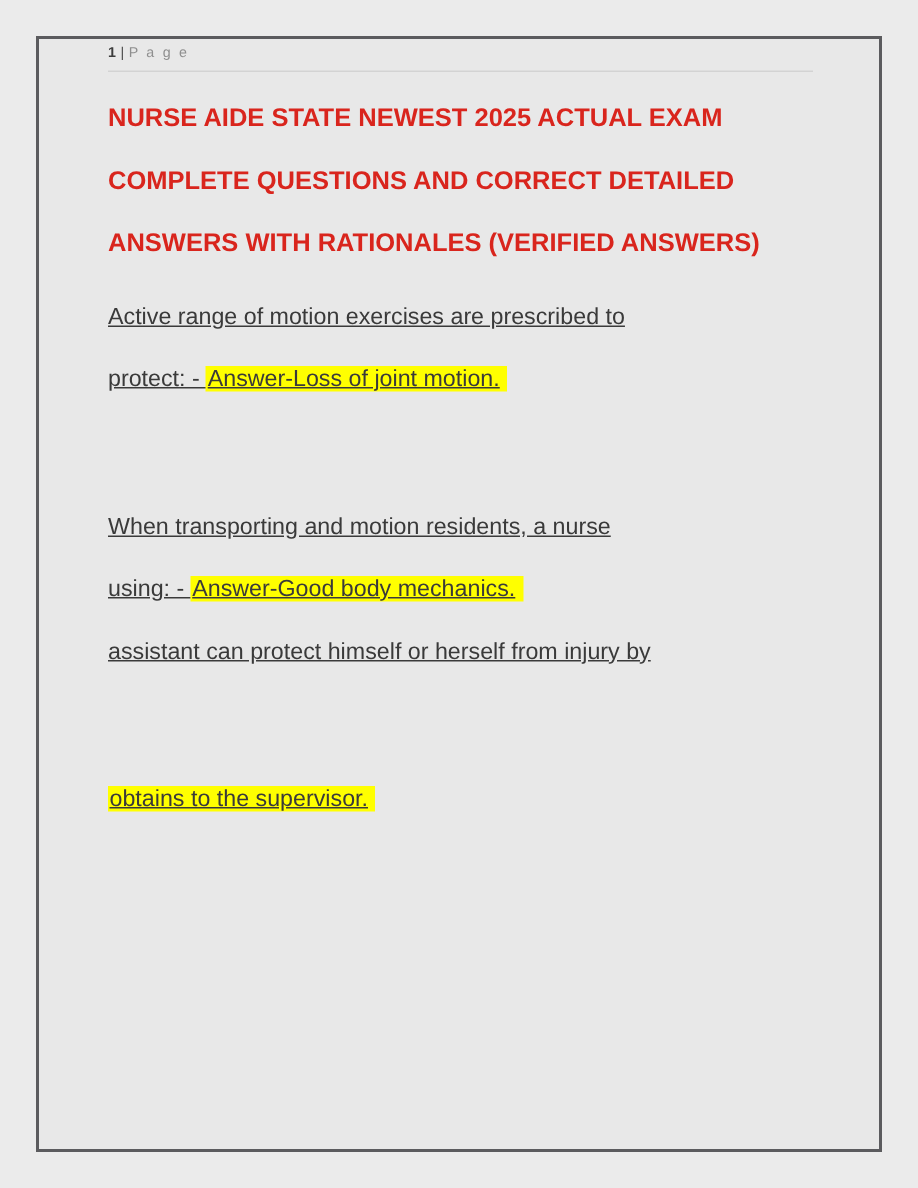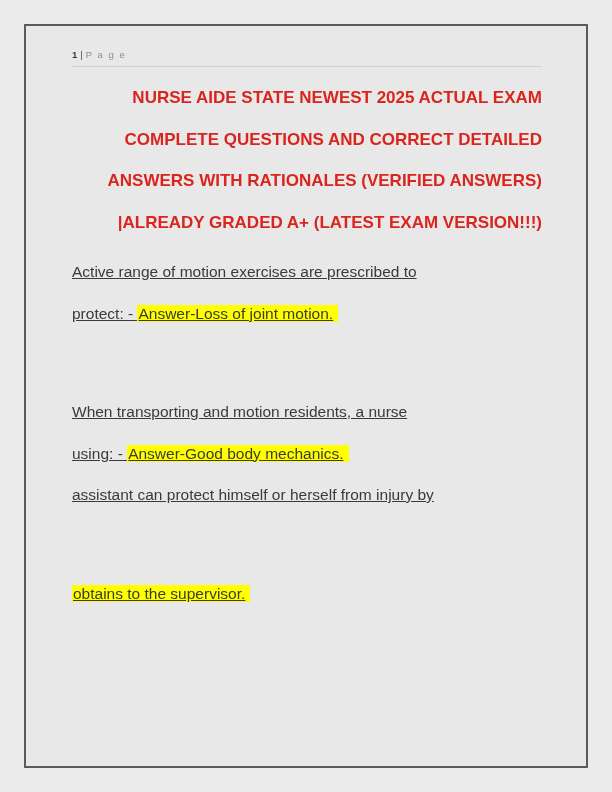--- a/index.html
+++ b/index.html
@@ -18,21 +18,21 @@
     position: absolute;
     left: 24px;
     top: 24px;
     width: 560px;   
     height: 740px;  
     border: 2px solid var(--page-border, #5b5b5e);
     background: #e8e8e8;
     box-sizing: content-box;
   }
   .content {
-    padding: 23px 44px 0 46px;
+    padding: 4px 44px 0 46px;
   }
   .page-header {
     font-size: 9.5px;
     line-height: 12px;
     padding-bottom: 5px;
     border-bottom: 1px solid #d3d3d3;
     white-space: nowrap;
   }
   .page-header .num {
     font-weight: bold;
@@ -43,21 +43,21 @@
     color: #4a4a4a;
     margin: 0 3px 0 2px;
   }
   .page-header .lbl {
     color: #8f8f8f;
     letter-spacing: 1.5px;
   }
   .doc-title {
     margin-top: 10px;
     margin-bottom: 8px;
-    text-align: right;
+    text-align: left;
     color: var(--title-red, #d9251d);
     font-weight: bold;
     font-size: 17px;
     line-height: 41.5px;
   }
   .title-line {
     white-space: nowrap;
   }
   .doc-body {
     color: var(--body-text, #3a3a3a);
@@ -84,21 +84,20 @@
   <div class="content">
 
     <div class="page-header">
       <span class="num">1</span><span class="sep">|</span><span class="lbl">P a g e</span>
     </div>
 
     <div class="doc-title">
       <div class="title-line">NURSE AIDE STATE NEWEST 2025 ACTUAL EXAM</div>
       <div class="title-line">COMPLETE QUESTIONS AND CORRECT DETAILED</div>
       <div class="title-line">ANSWERS WITH RATIONALES (VERIFIED ANSWERS)</div>
-      <div class="title-line">|ALREADY GRADED A+ (LATEST EXAM VERSION!!!)</div>
     </div>
 
     <div class="doc-body" id="doc-body">
         <div class="paragraph">
           <div class="body-line"><span class="">Active range of motion exercises are prescribed to</span></div>
           <div class="body-line"><span class="">protect: - </span><span class="hl">Answer-Loss of joint motion.</span></div>
         </div>
         <div class="paragraph">
           <div class="body-line"><span class="">When transporting and motion residents, a nurse</span></div>
           <div class="body-line"><span class="">using: - </span><span class="hl">Answer-Good body mechanics.</span></div>

